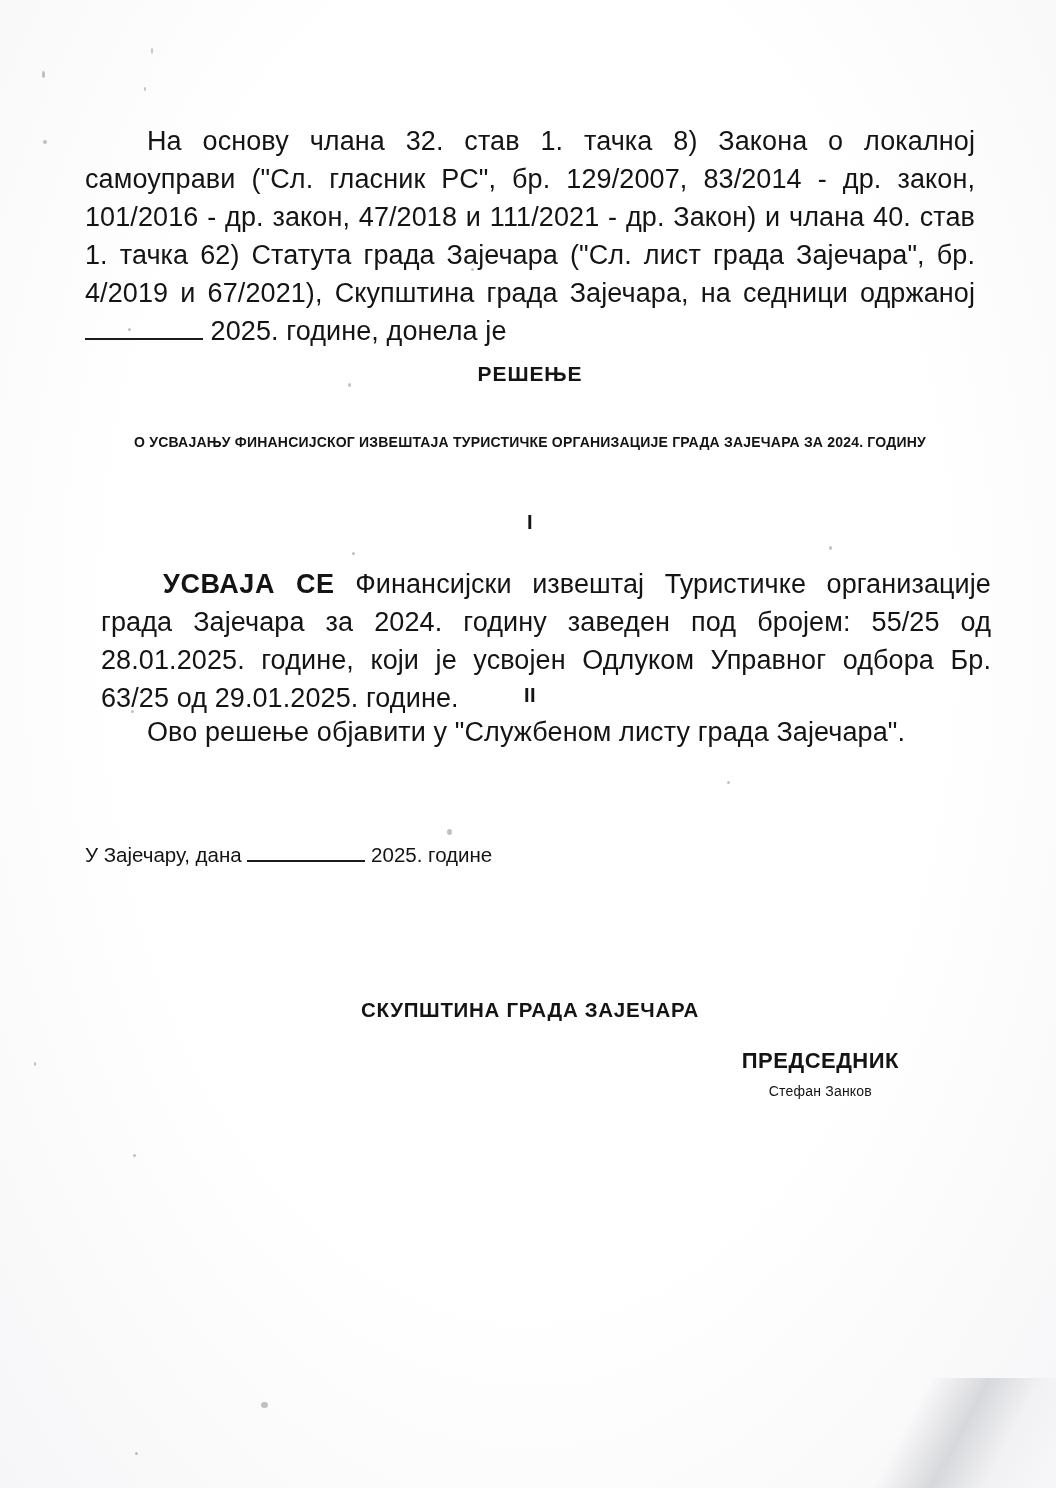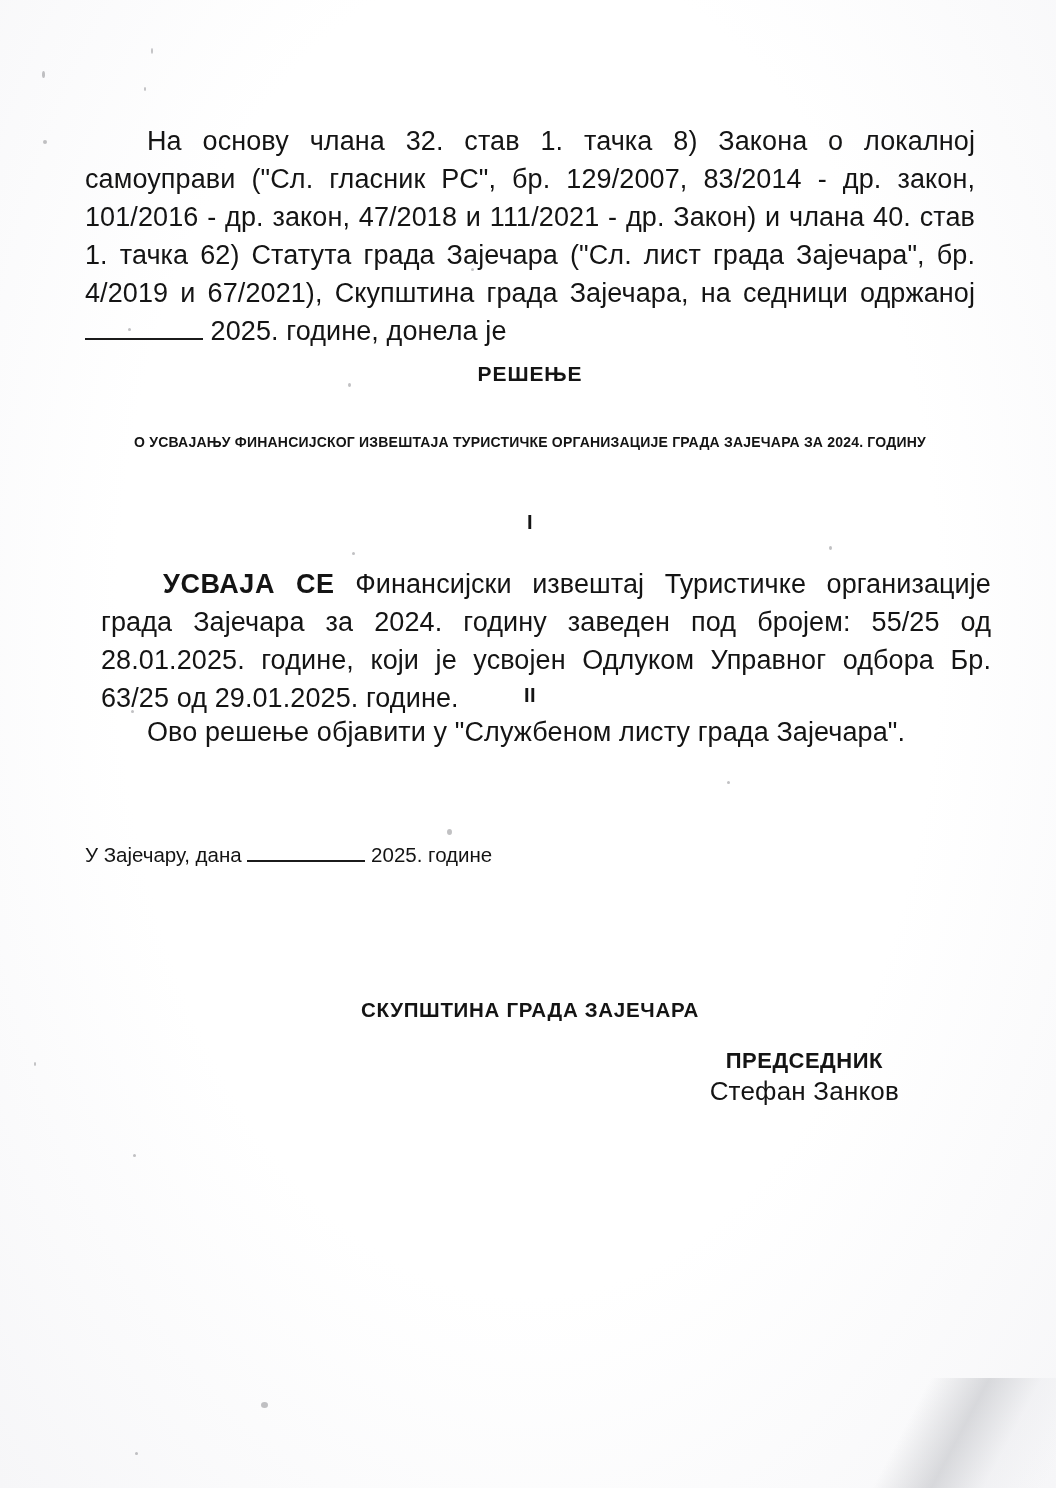--- a/index.html
+++ b/index.html
@@ -134,21 +134,21 @@
     right: 76px;
     text-align: center;
     line-height: 30px;
   }
   .president-role {
     font-size: 22px;
     font-weight: bold;
     letter-spacing: .5px;
   }
   .president-name {
-    font-size: 26px;
+    font-size: 14px;
     font-weight: normal;
     letter-spacing: .2px;
   }
 </style>
 </head>
 <body>
 
 <div class="page">
   <div class="paper-tone"></div>
 

